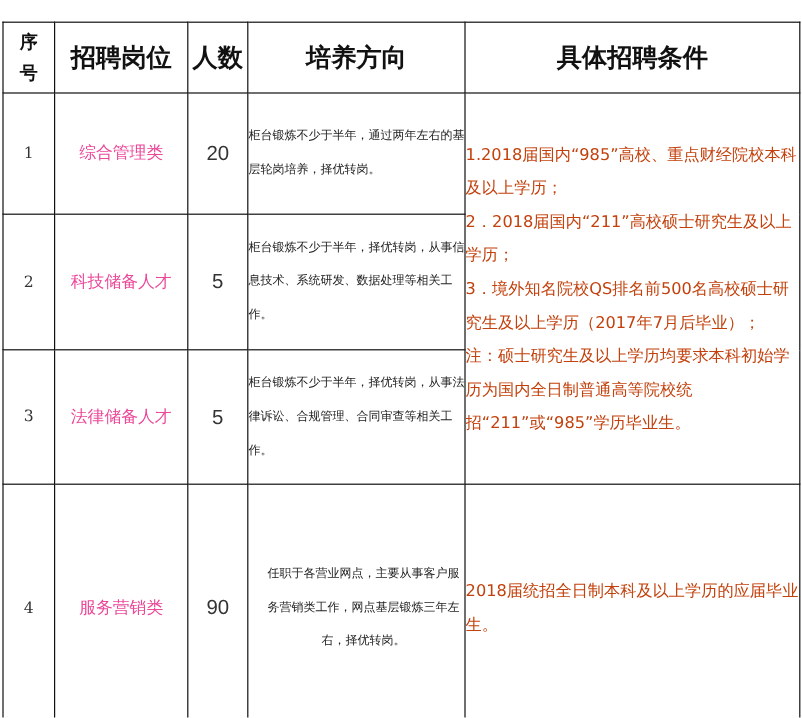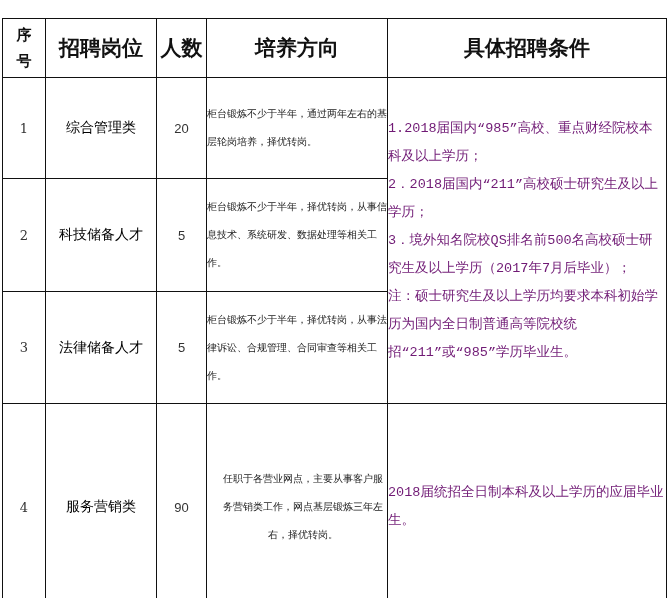--- a/index.html
+++ b/index.html
@@ -21,25 +21,25 @@
     col.c4 { width: 181px; }
     col.c5 { width: 279px; }
     tr.head { height: 59px; }
     tr.r1 { height: 101px; }
     tr.r2 { height: 113px; }
     tr.r3 { height: 112px; }
     tr.r4 { height: 207px; }
     th { font-weight: bold; font-size: 21px; text-align: center; line-height: 28px; }
     th.seq { font-size: 15px; line-height: 26px; }
     td.num { text-align: center; font-family: "DejaVu Serif", "Liberation Serif", serif; font-size: 13px; color: #333; }
-    td.pos { text-align: center; font-size: 14px; color: #000000; }
-    td.cnt { text-align: center; font-family: "Liberation Sans", sans-serif; font-size: 13px; color: #333; }
+    td.pos { text-align: center; font-size: 14px; color: #ec4899; }
+    td.cnt { text-align: center; font-family: "Liberation Sans", sans-serif; font-size: 17px; color: #333; }
     td.dir { font-size: 10px; line-height: 28px; color: #222; padding: 0 6px 0 8px; text-align: left; }
     td.dir.center { text-align: center; padding-left: 12px; }
-    td.cond { font-size: 13.5px; line-height: 28px; color: #701a75; padding: 0 6px 0 8px; vertical-align: middle; font-family: Liberation Mono, monospace; }
+    td.cond { font-size: 13.5px; line-height: 28px; color: #c2410c; padding: 0 6px 0 8px; vertical-align: middle; }
     .cond-line { display: block; }
   </style>
 </head>
 <body>
 
 <table class="recruit">
   <colgroup>
     <col class="c1">
       <col class="c2">
       <col class="c3">

